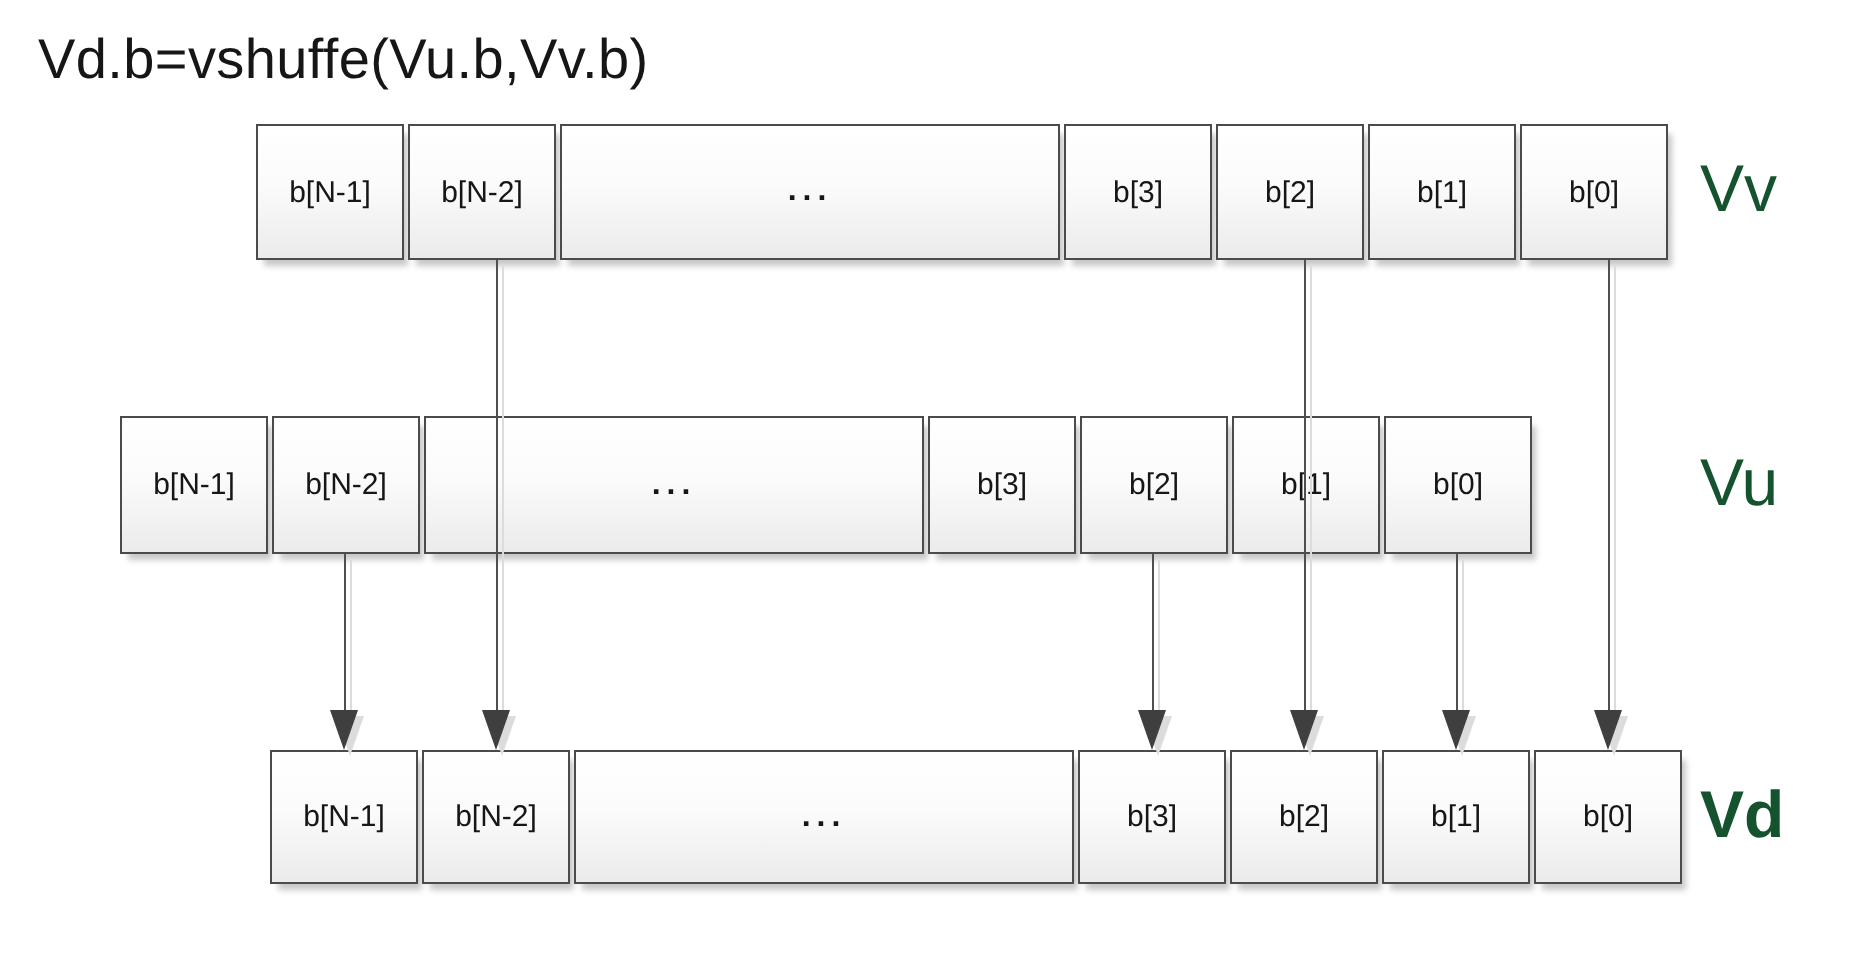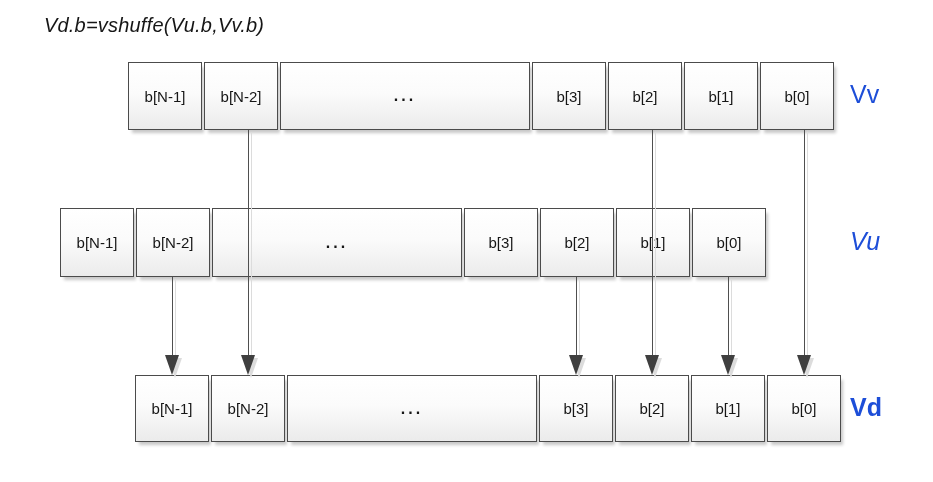--- a/index.html
+++ b/index.html
@@ -10,36 +10,36 @@
     --arrow-line:#4f4f4f;
     --arrow-head:#3f3f3f;
     --text:#161616;
   }
   html,body{margin:0;padding:0;background:#ffffff;}
   body{font-family:"Liberation Sans","DejaVu Sans",sans-serif;}
   .canvas{
     position:relative;width:933px;height:482px;background:#ffffff;overflow:hidden;
   }
   .title{
-    position:absolute;left:44px;top:14px;
-    font-size:20px;color:var(--text);letter-spacing:0.2px;white-space:pre;font-style:italic;
+    position:absolute;left:19px;top:14px;
+    font-size:28px;color:var(--text);letter-spacing:0.2px;white-space:pre;
   }
   .row{position:absolute;width:706px;}
   .cell{
     position:absolute;top:0;box-sizing:border-box;
     border:1px solid var(--cell-border);
     background:linear-gradient(to bottom,var(--cell-fill-top) 0%,#fbfbfb 45%,var(--cell-fill-bottom) 100%);
     box-shadow:3px 4px 3px -1px rgba(0,0,0,0.22);
     display:flex;align-items:center;justify-content:center;
     font-size:15px;color:var(--text);
   }
   .cell.dots{font-size:16px;font-weight:700;letter-spacing:3px;}
   .row-label{
     position:absolute;transform:translateY(-54%);
-    font-size:25px;color:#1d4ed8;white-space:pre;
+    font-size:33px;color:#14532d;white-space:pre;
   }
   .arrow{position:absolute;filter:drop-shadow(3px 3px 0 var(--shadow));z-index:5;}
   .arrow-line{position:absolute;width:1px;background:var(--arrow-line);}
   .arrow-head{
     position:absolute;width:0;height:0;
     border-left:7px solid transparent;border-right:7px solid transparent;
     border-top:20px solid var(--arrow-head);
   }
 </style>
 </head>
@@ -96,15 +96,15 @@
       <div class="arrow">
         <div class="arrow-line" style="left: 575.5px; top: 277px; height: 94px;"></div>
         <div class="arrow-head" style="left: 569px; top: 355px;"></div>
       </div>
       <div class="arrow">
         <div class="arrow-line" style="left: 727.5px; top: 277px; height: 94px;"></div>
         <div class="arrow-head" style="left: 721px; top: 355px;"></div>
       </div>
     </div>
 <div class="row-label" style="left: 850px; top: 96px;">Vv</div>
-    <div class="row-label" style="left: 850px; top: 242.5px; font-style: italic;">Vu</div>
+    <div class="row-label" style="left: 850px; top: 242.5px;">Vu</div>
     <div class="row-label" style="left: 850px; top: 408.5px; font-weight: bold;">Vd</div>
   </div>
 
 </body></html>

